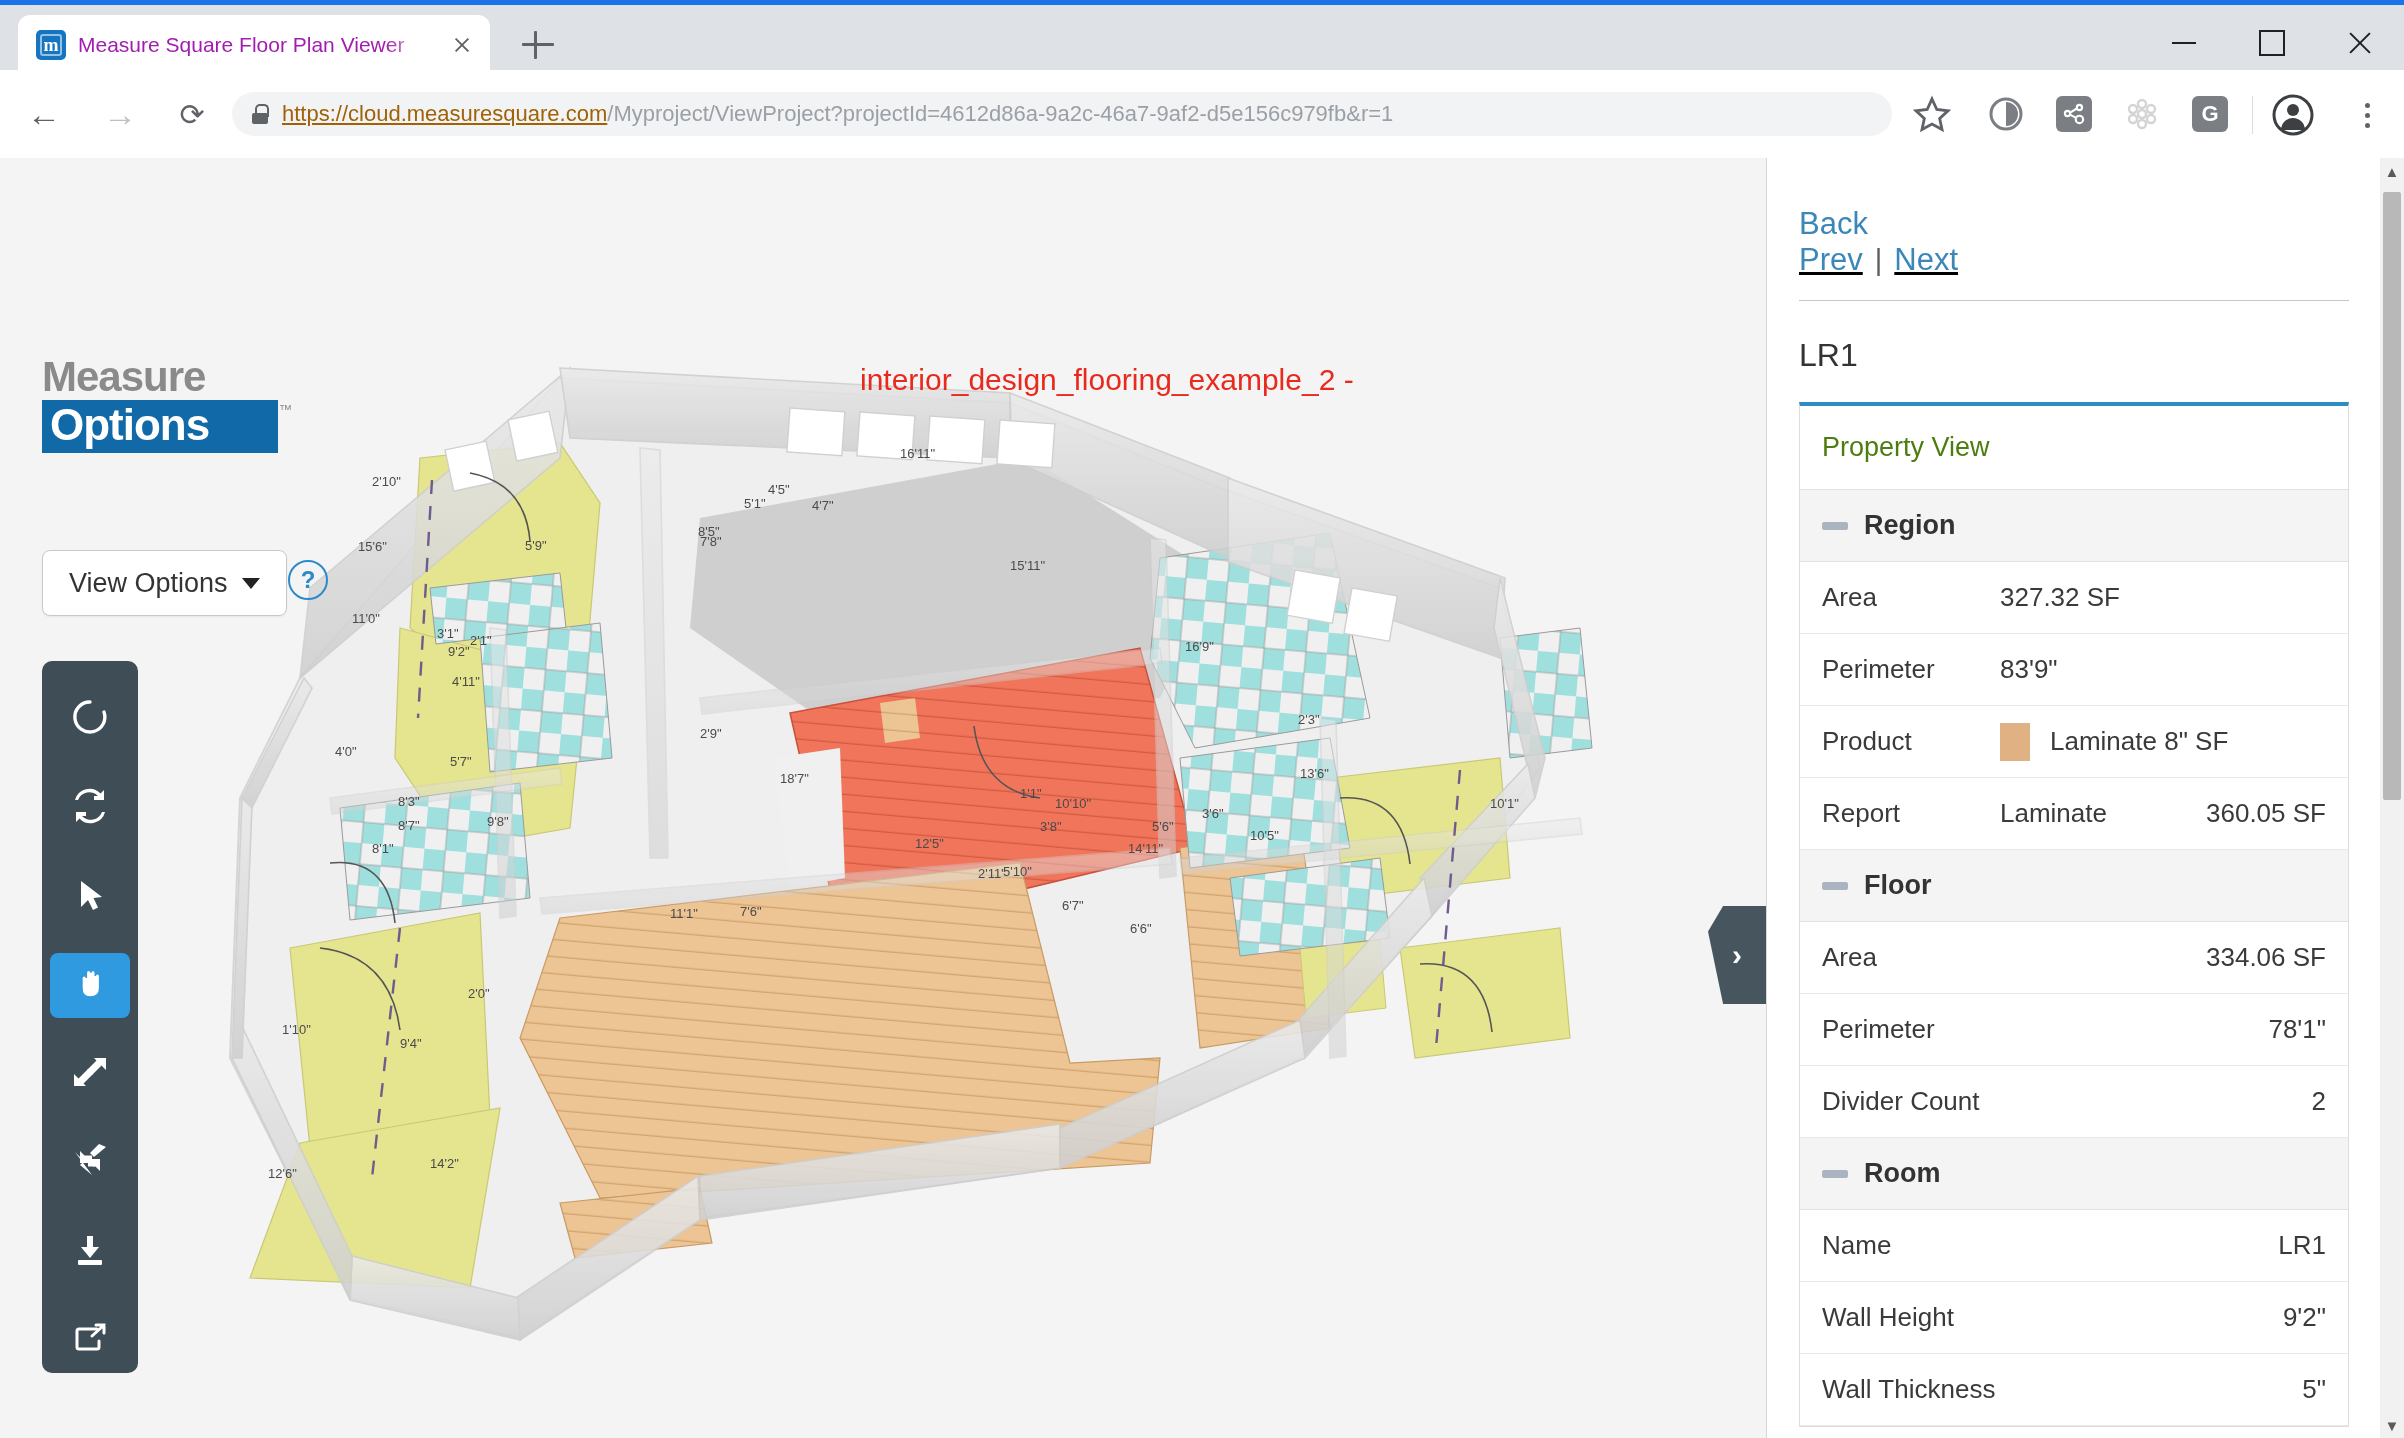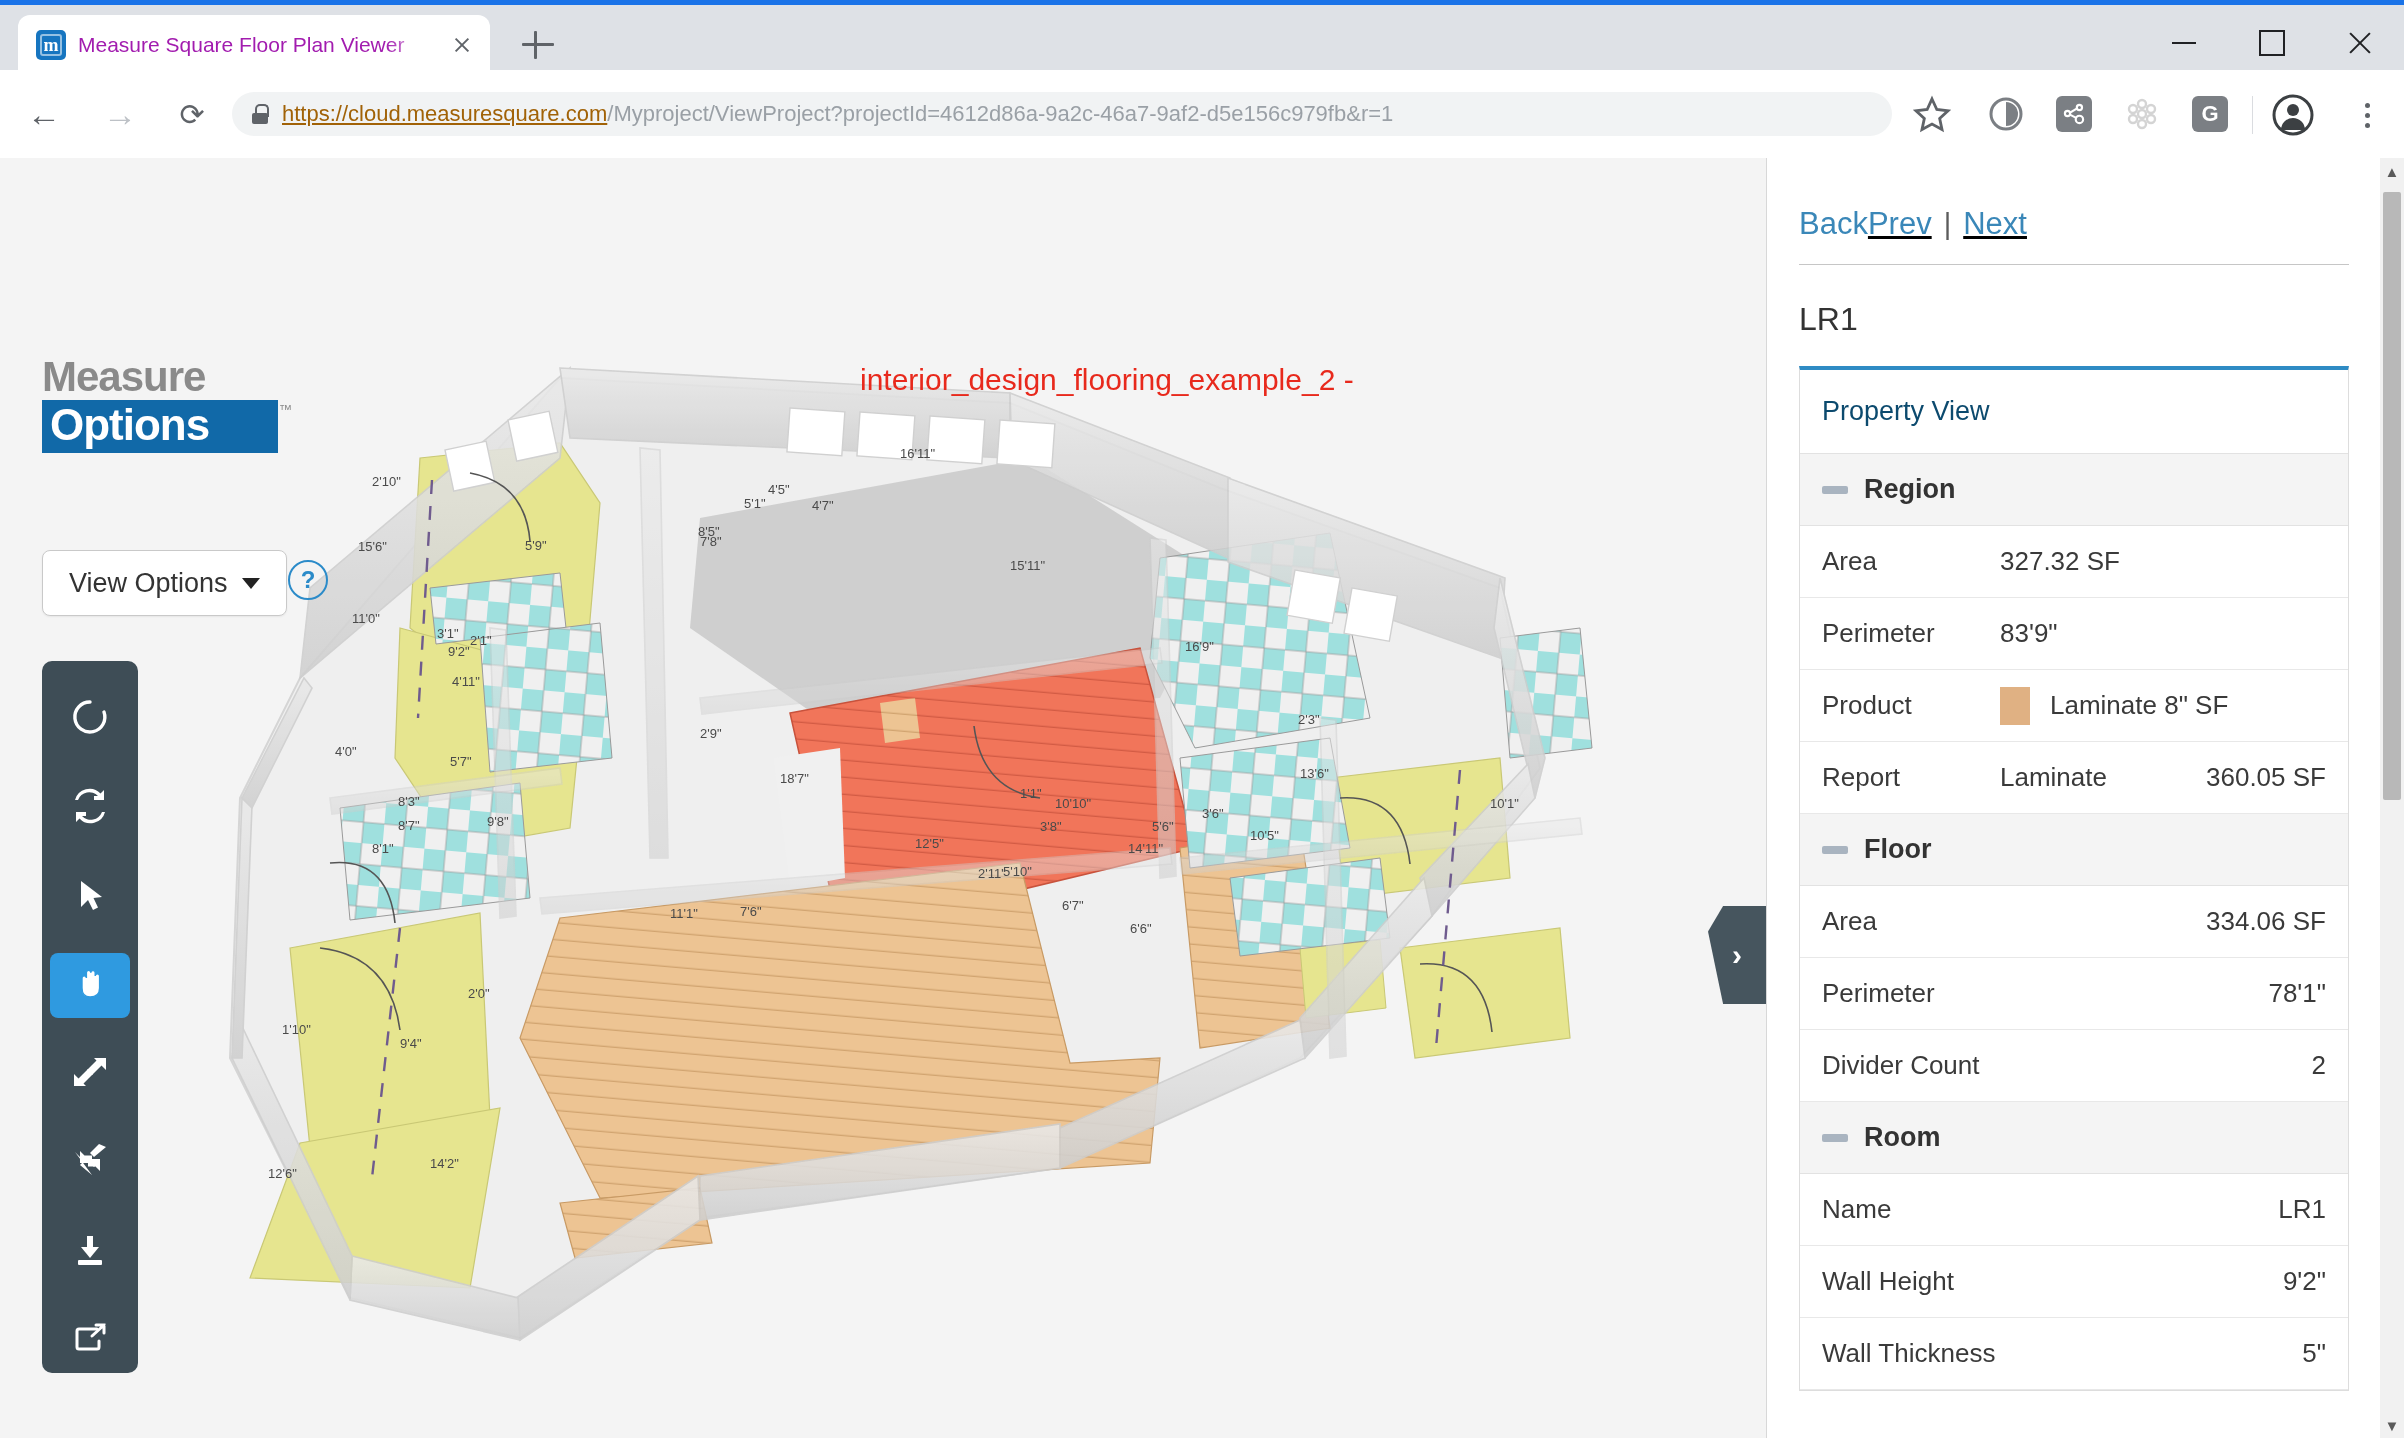--- a/index.html
+++ b/index.html
@@ -127,29 +127,29 @@
 
   
   #plan{ position:absolute; left:0; top:0; width:1766px; height:1280px; }
 
   
   #panel{
     position:absolute; left:1766px; top:0; width:638px; height:1280px; background:#fff;
     border-left:1px solid #d8d8d8;
   }
   .panel-inner{ position:absolute; left:0; top:0; width:614px; height:1280px; padding:0 32px; }
-  .panel-nav{ display:flex; align-items:baseline; padding-top:48px; }
+  .panel-nav{ display:flex; align-items:baseline; padding-top:48px;flex-direction:column; }
   .lnk{ color:#3a87b8; font-size:31px; cursor:pointer; }
   .nav-right{ display:flex; align-items:baseline; gap:12px;text-decoration:underline; }
   .nav-sep{ color:#5c5c5c; font-size:29px; }
   .panel-rule{ margin-top:22px; height:1px; background:#c6c6c6; }
   .panel-h1{ margin-top:36px; font-size:32px; color:#333; }
 
   .card{ margin-top:28px; border:1px solid #ddd; border-top:4px solid #2e8bc4; }
-  .card-head{ padding:26px 22px; font-size:27px; color:#0c4a6e; border-bottom:1px solid #e2e2e2; }
+  .card-head{ padding:26px 22px; font-size:27px; color:#4d7c0f; border-bottom:1px solid #e2e2e2; }
 
   .grp{ display:flex; align-items:center; gap:16px; background:#f4f4f4;
         border-bottom:1px solid #e2e2e2; padding:20px 22px; }
   .grp-toggle{ width:26px;height:8px;background:#a9b4c0;border-radius:2px;flex:0 0 auto; }
   .grp-label{ font-size:27px; font-weight:700; color:#333; }
 
   .row{ display:flex; align-items:center; border-bottom:1px solid #e8e8e8; height:72px; padding:0 22px; }
   .row-k{ font-size:26px; color:#3a3a3a; width:178px; flex:0 0 auto; }
   .row-v{ font-size:26px; color:#3a3a3a; }
   .row-v.right{ margin-left:auto; }

